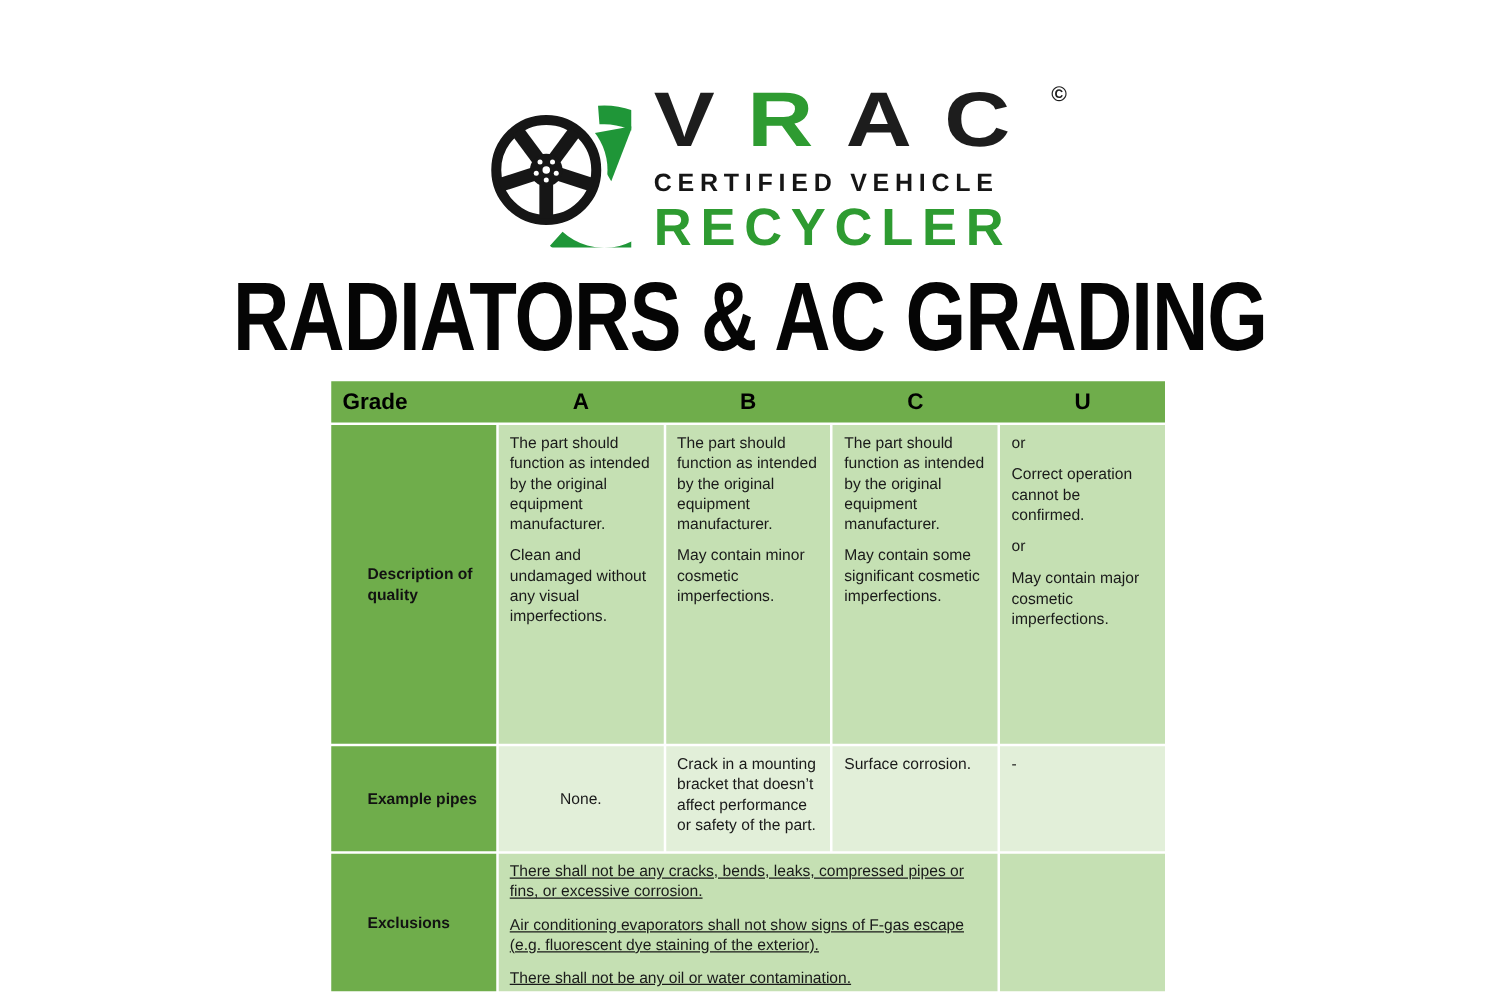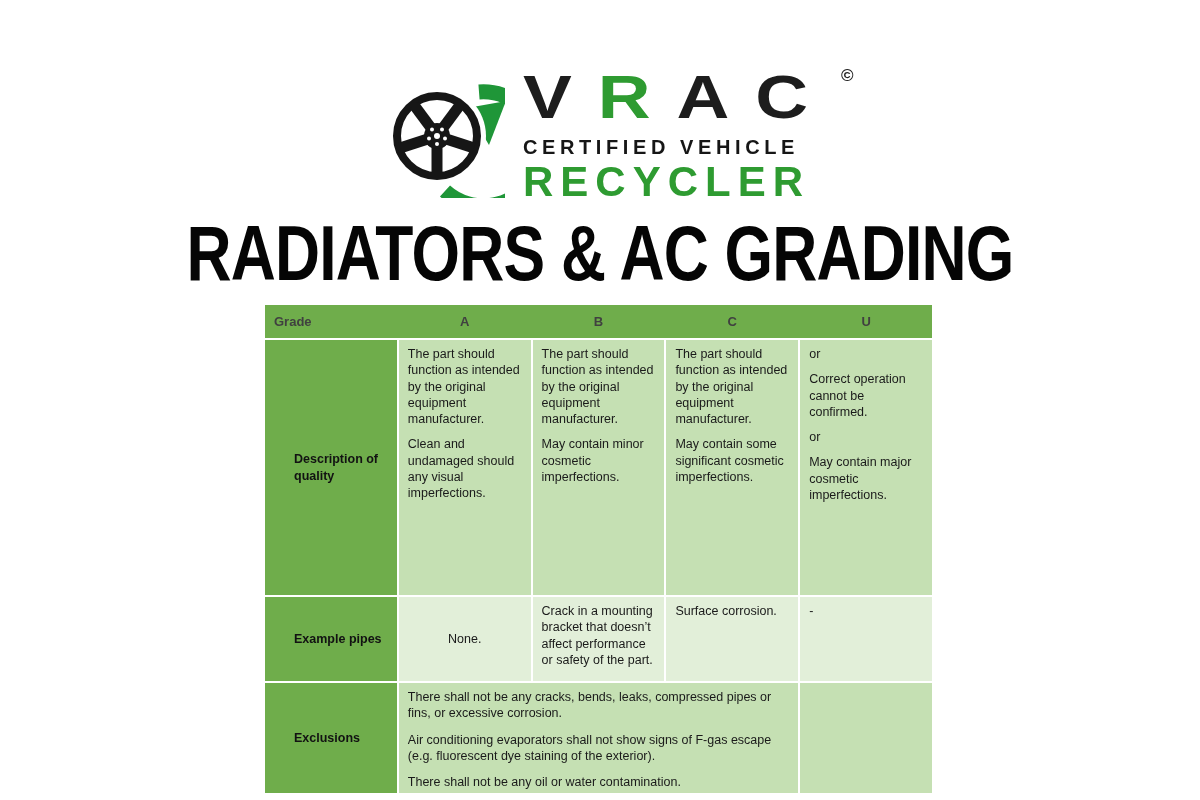--- a/index.html
+++ b/index.html
@@ -52,39 +52,39 @@
     color:#050505; letter-spacing:-1px;
     transform:scaleX(0.8); transform-origin:center;
   }
 
   
   .tbl { position:absolute; left:265px; top:305px; width:667px; font-size:12.5px; color:#1a1a1a; }
   .thead {
     display:grid; grid-template-columns:repeat(5,1fr); gap:2px;
     background:#6fad4b; height:33px; align-items:center;
   }
-  .hcell { text-align:center; font-weight:bold; color:#404040; font-size:13px; }
+  .hcell { text-align:center; font-weight:bold; color:#000000; font-size:18px; }
   .hlabel { text-align:left; padding-left:9px; }
   .tbody {
     display:grid; grid-template-columns:repeat(5,1fr);
     grid-template-rows:255px 84px 110px; gap:2px;
     background:#ffffff; margin-top:2px;
   }
   .cell { padding:6px 9px; overflow:hidden; }
   .cell p { margin:0 0 9px; line-height:1.3; }
   .cell p:last-child { margin-bottom:0; }
   .glabel {
     background:#6fad4b; font-weight:bold; color:#121212;
     display:flex; flex-direction:column; justify-content:center; line-height:1.3;padding-left:29px;
   }
   .lt { background:#c5e0b3; }
   .xl { background:#e2efd9; }
   .vcenter { display:flex; flex-direction:column; justify-content:center;text-align:center; }
   .merged { grid-column:2 / 5; }
-  .merged p { margin-bottom:10px; }
+  .merged p { margin-bottom:10px;text-decoration:underline; }
 </style>
 </head>
 <body>
 
 <div class="page">
 
   <div class="logo">
     <svg class="logo-icon" viewBox="0 0 130 130" xmlns="http://www.w3.org/2000/svg">
 
       <path d="M 70 123 A 57 57 0 1 0 104 24" fill="none" stroke="#1f9638" stroke-width="15"></path>
@@ -134,21 +134,21 @@
       <div class="hcell">B</div>
       <div class="hcell">C</div>
       <div class="hcell">U</div>
     </div>
 
     <div class="tbody">
 
       <div class="cell glabel">Description of quality</div>
       <div class="cell lt">
         <p>The part should function as intended by the original equipment manufacturer.</p>
-        <p>Clean and undamaged should any visual imperfections.</p>
+        <p>Clean and undamaged without any visual imperfections.</p>
       </div>
       <div class="cell lt">
         <p>The part should function as intended by the original equipment manufacturer.</p>
         <p>May contain minor cosmetic imperfections.</p>
       </div>
       <div class="cell lt">
         <p>The part should function as intended by the original equipment manufacturer.</p>
         <p>May contain some significant cosmetic imperfections.</p>
       </div>
       <div class="cell lt">

